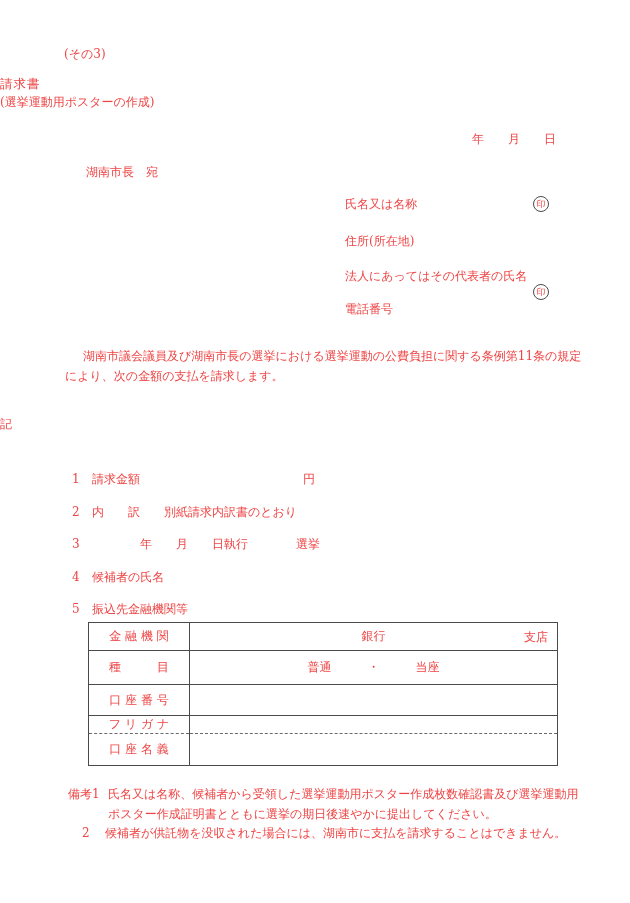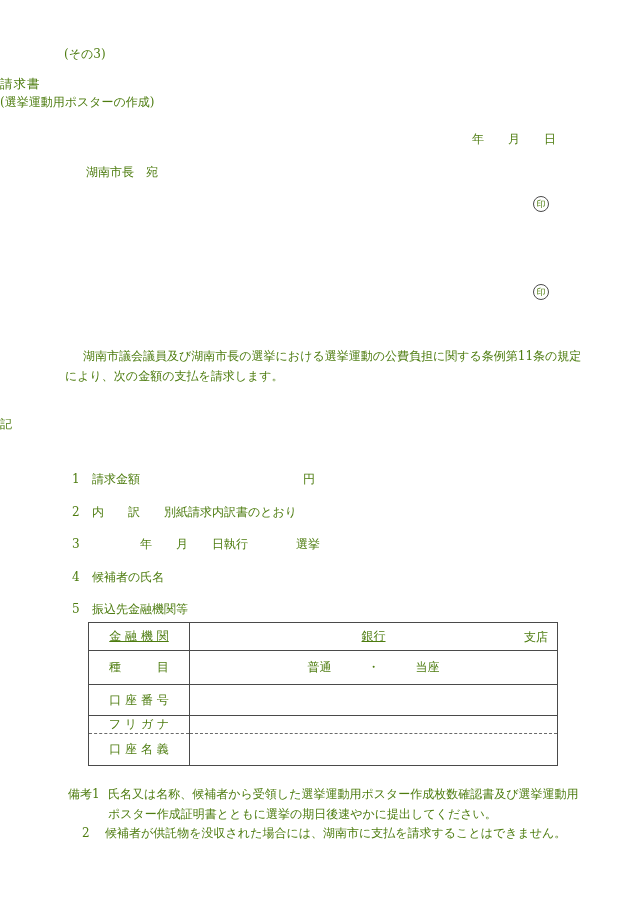--- a/index.html
+++ b/index.html
@@ -3,21 +3,21 @@
 <meta charset="utf-8">
 <style>
   html,body { margin:0; padding:0; background:#e8e8e8; }
   .page {
     position:relative;
     width:630px; height:903px;
     margin:0 auto;
     background:#ffffff;
     font-family:"DejaVu Serif","Liberation Serif",serif;
     font-size:12px;
-    color:#4d7c0f;
+    color:#ef4444;
     overflow:hidden;
   }
   .abs { position:absolute; }
   .centered { left:0; right:0; }
 
   .corner   { left:64px; top:46px; }
   .title    { top:76px;  font-size:12.5px; letter-spacing:1px; }
   .subtitle { top:94px; }
   .dateline { right:74px; top:131px; }
   .addressee{ left:86px; top:164px; }
@@ -57,21 +57,21 @@
     table-layout:fixed;
   }
   table.bank td {
     border:1px solid #4a4a4a;
     padding:0;
     vertical-align:middle;
     font-size:12px;
   }
   td.lbl { width:100px; text-align:center; }
   td.val { width:367px; text-align:center; position:relative; }
-  tr.r1 td { height:27px;text-decoration:underline; }
+  tr.r1 td { height:27px; }
   tr.r2 td { height:33px; }
   tr.r3 td { height:30px; }
   tr.r4 td { height:17px; border-bottom:1px dashed #6a6a6a;margin-top:17px; }
   tr.r5 td { height:31px; border-top:none; }
   .branch { position:absolute; right:9px; top:50%; transform:translateY(-50%); }
 
   .notes { left:68px; top:785px; line-height:19.5px; }
   .note  { display:flex; }
   .note1-label { width:40px; flex-shrink:0; }
   .note1-text  { width:482px; }
@@ -81,20 +81,26 @@
 <body>
 
 <div class="page">
 
   <div class="abs corner">(その3)</div>
   <div class="abs centered title">請求書</div>
   <div class="abs centered subtitle">(選挙運動用ポスターの作成)</div>
   <div class="abs dateline">年　　月　　日</div>
   <div class="abs addressee">湖南市長　宛</div>
 
+  <div class="abs applicant">
+    <div class="app-line l1">氏名又は名称</div>
+    <div class="app-line l2">住所(所在地)</div>
+    <div class="app-line l3">法人にあってはその代表者の氏名</div>
+    <div class="app-line l4">電話番号</div>
+  </div>
 
   <div class="seal seal1">
     <span>印</span>
   </div>
   <div class="seal seal2">
     <span>印</span>
   </div>
 
   <div class="abs paragraph">湖南市議会議員及び湖南市長の選挙における選挙運動の公費負担に関する条例第11条の規定により、次の金額の支払を請求します。</div>
 

